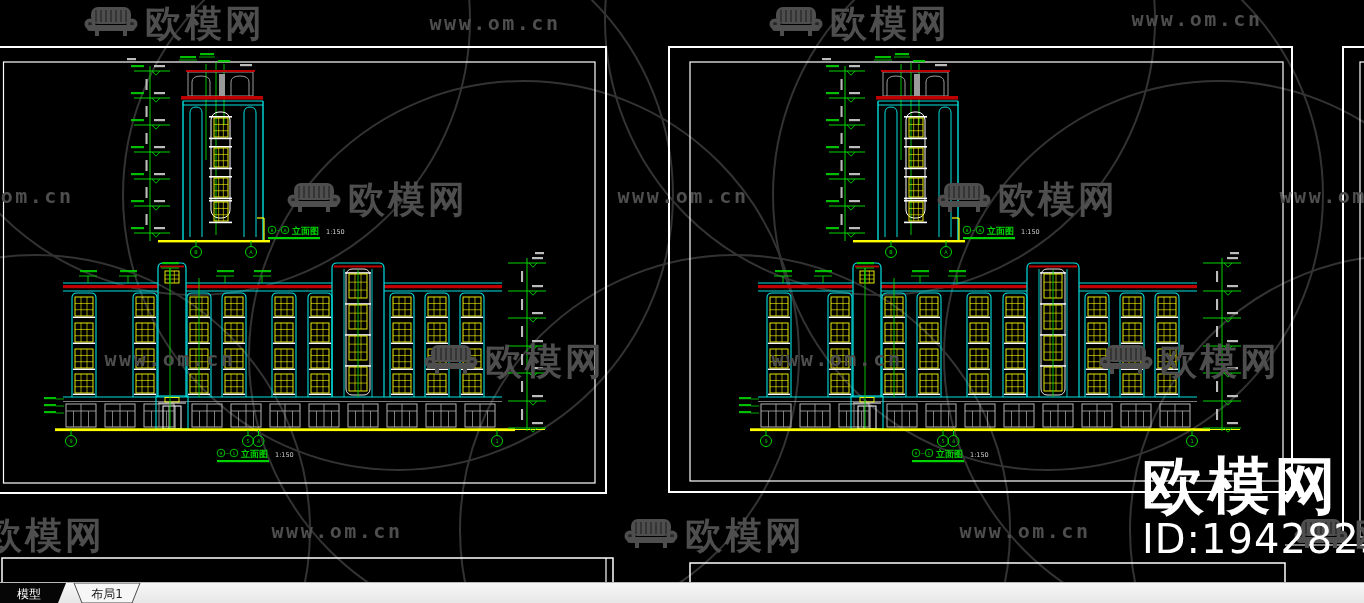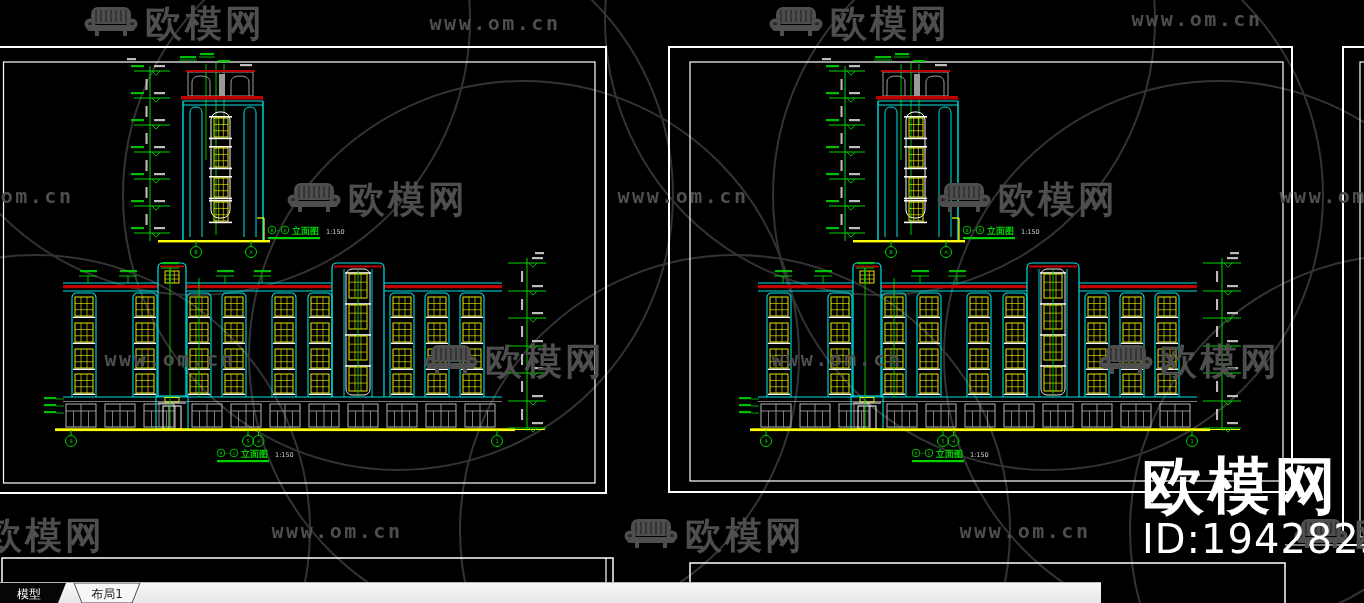--- a/index.html
+++ b/index.html
@@ -3,21 +3,21 @@
 <meta charset="utf-8">
 <style>
   html,body{margin:0;padding:0;background:#000;}
   body{width:1364px;height:603px;position:relative;overflow:hidden;
        font-family:"DejaVu Sans",sans-serif;}
   #stage{position:absolute;left:0;top:0;}
   .bigwm{position:absolute;left:1142px;top:455px;color:#fff;z-index:40;pointer-events:none;}
   .bigwm .brand{font-size:62px;font-weight:bold;letter-spacing:4px;line-height:62px;}
   .bigwm .idline{font-size:40px;font-weight:500;letter-spacing:1px;line-height:44px;
                  font-family:"DejaVu Sans",sans-serif;}
-  .tabbar{position:absolute;left:0;top:582px;width:1101px;height:21px;z-index:50;
+  .tabbar{position:absolute;left:0;top:582px;width:1364px;height:21px;z-index:50;
           background:linear-gradient(#f7f7f7,#e7e7e7);border-top:1px solid #b9b9b9;box-sizing:border-box;text-align:right;}
   .tabbar svg{display:block;}
   text{user-select:none;}
 </style>
 </head>
 <body>
 
 <svg id="stage" width="1364" height="603" viewBox="0 0 1364 603">
     <g>
       <circle cx="195" cy="20" r="275" fill="none" stroke="#333333" stroke-width="2"></circle>

